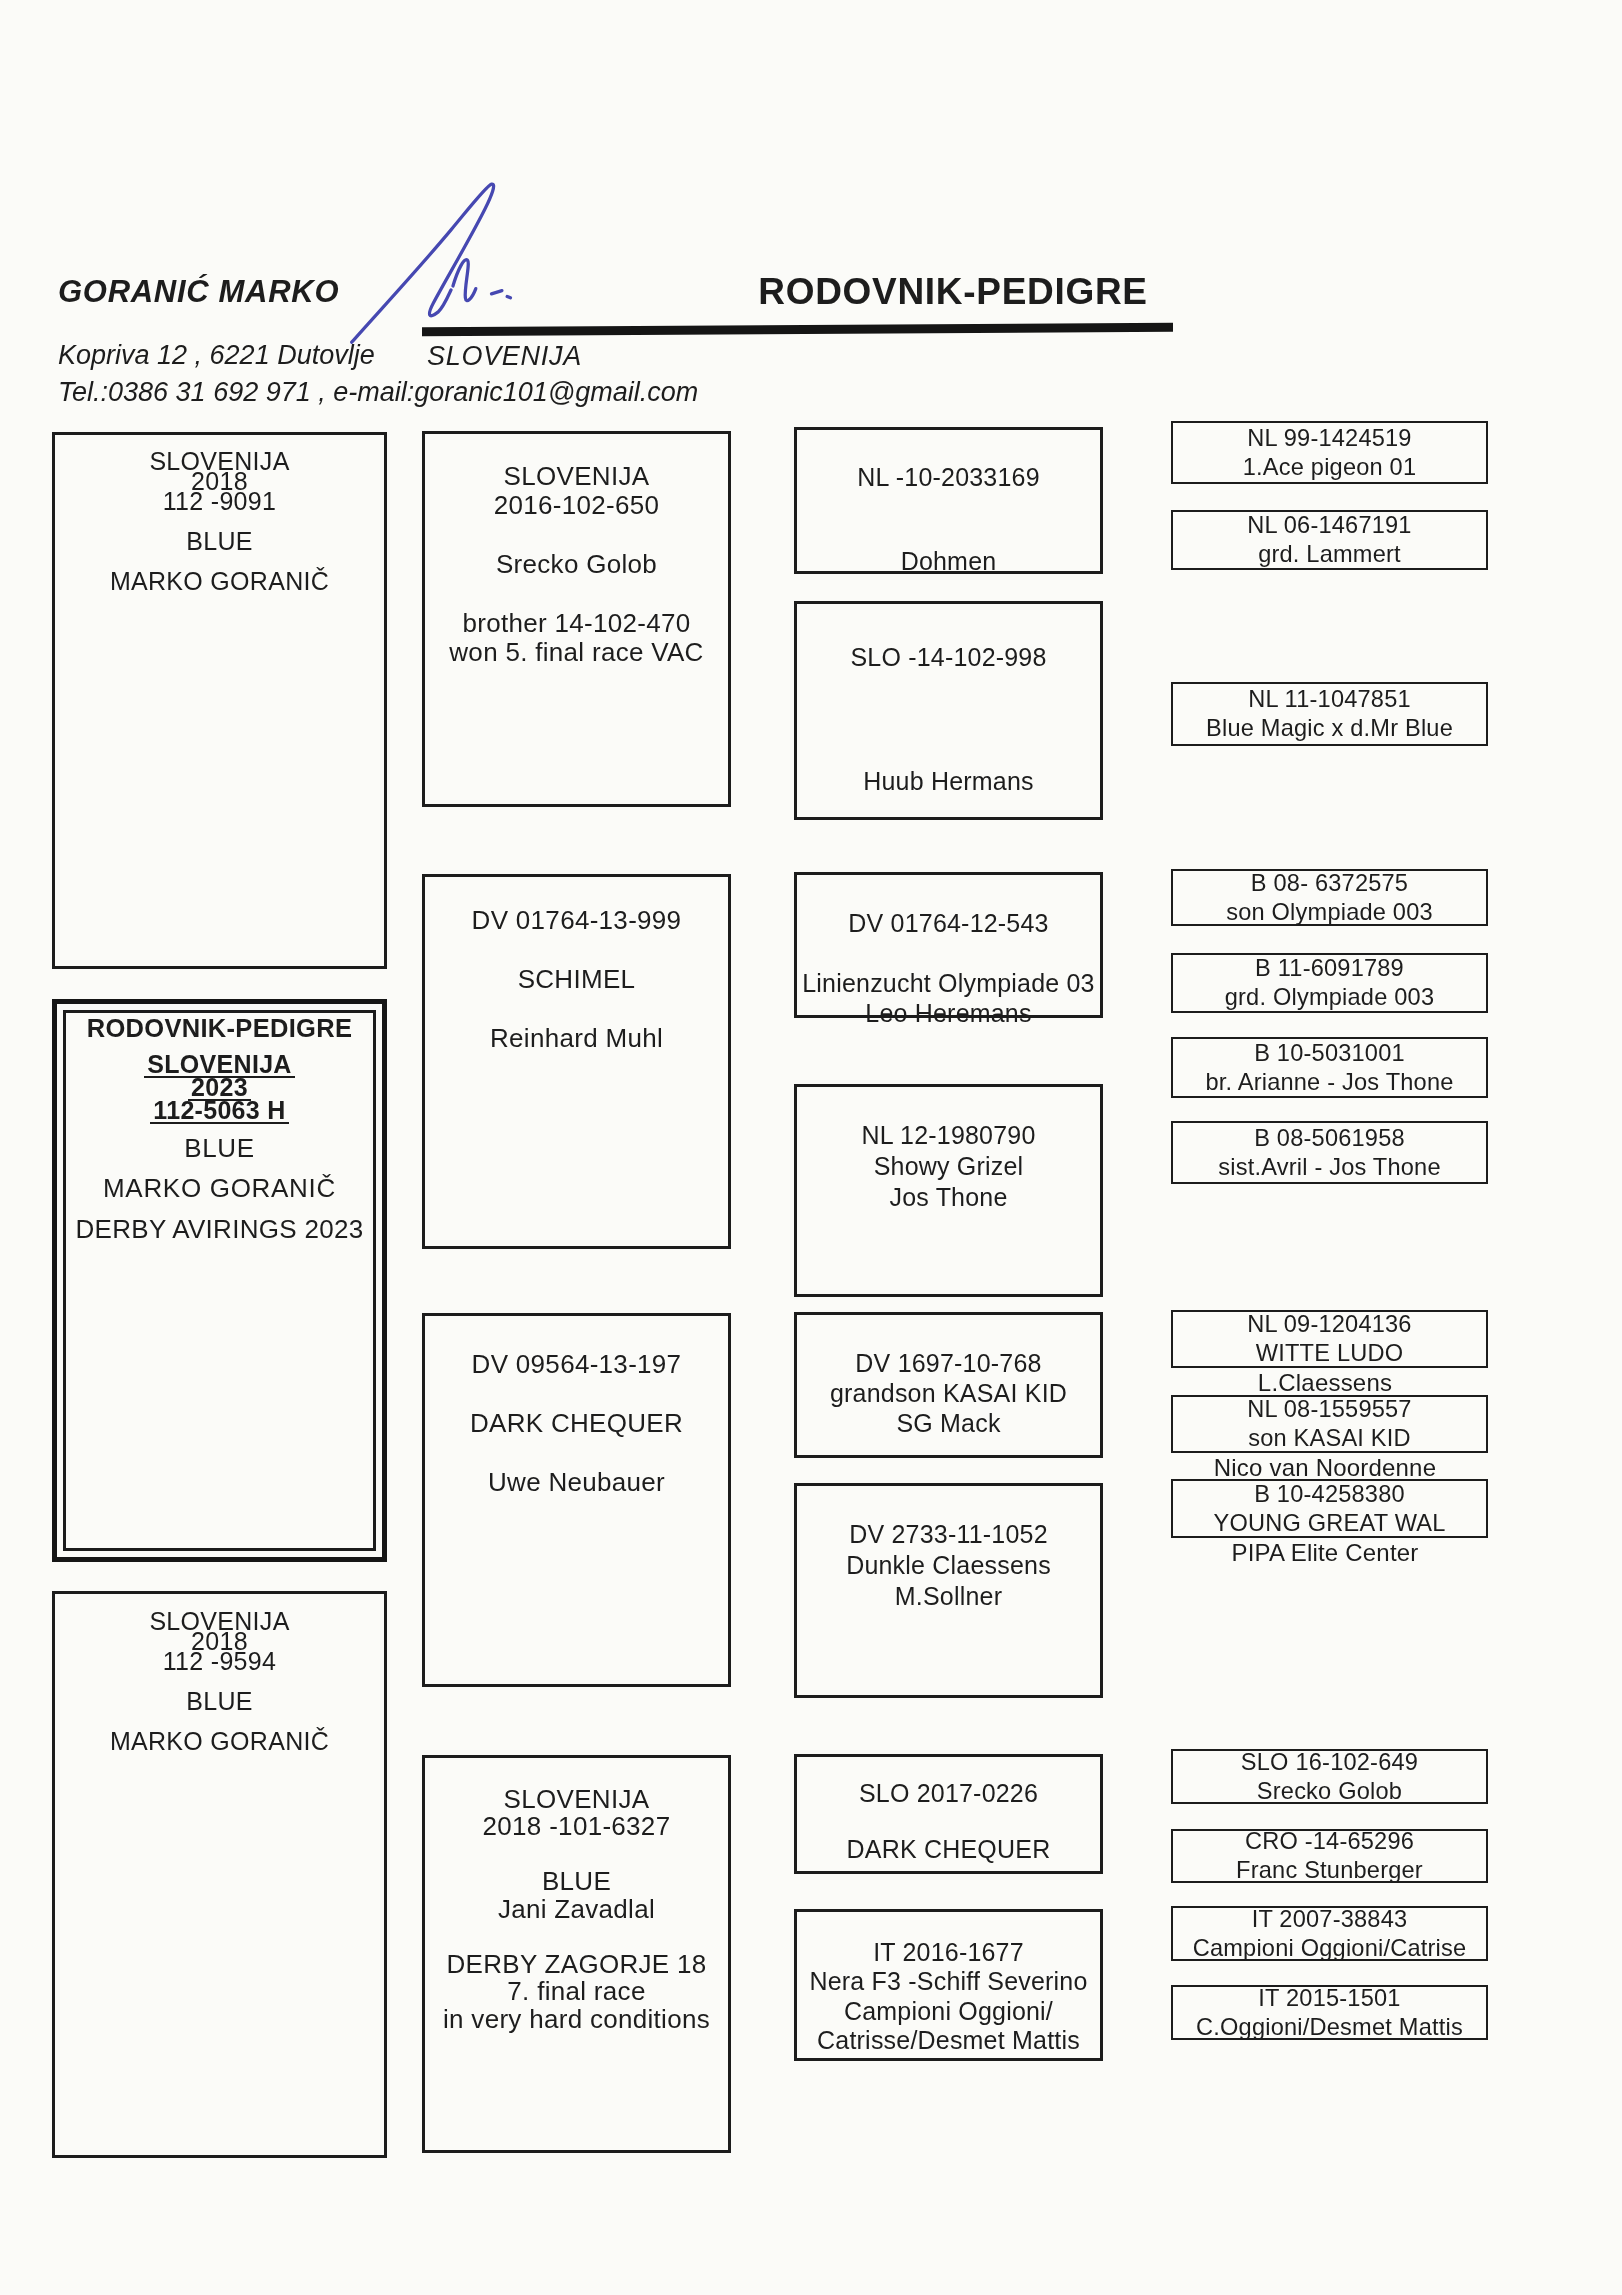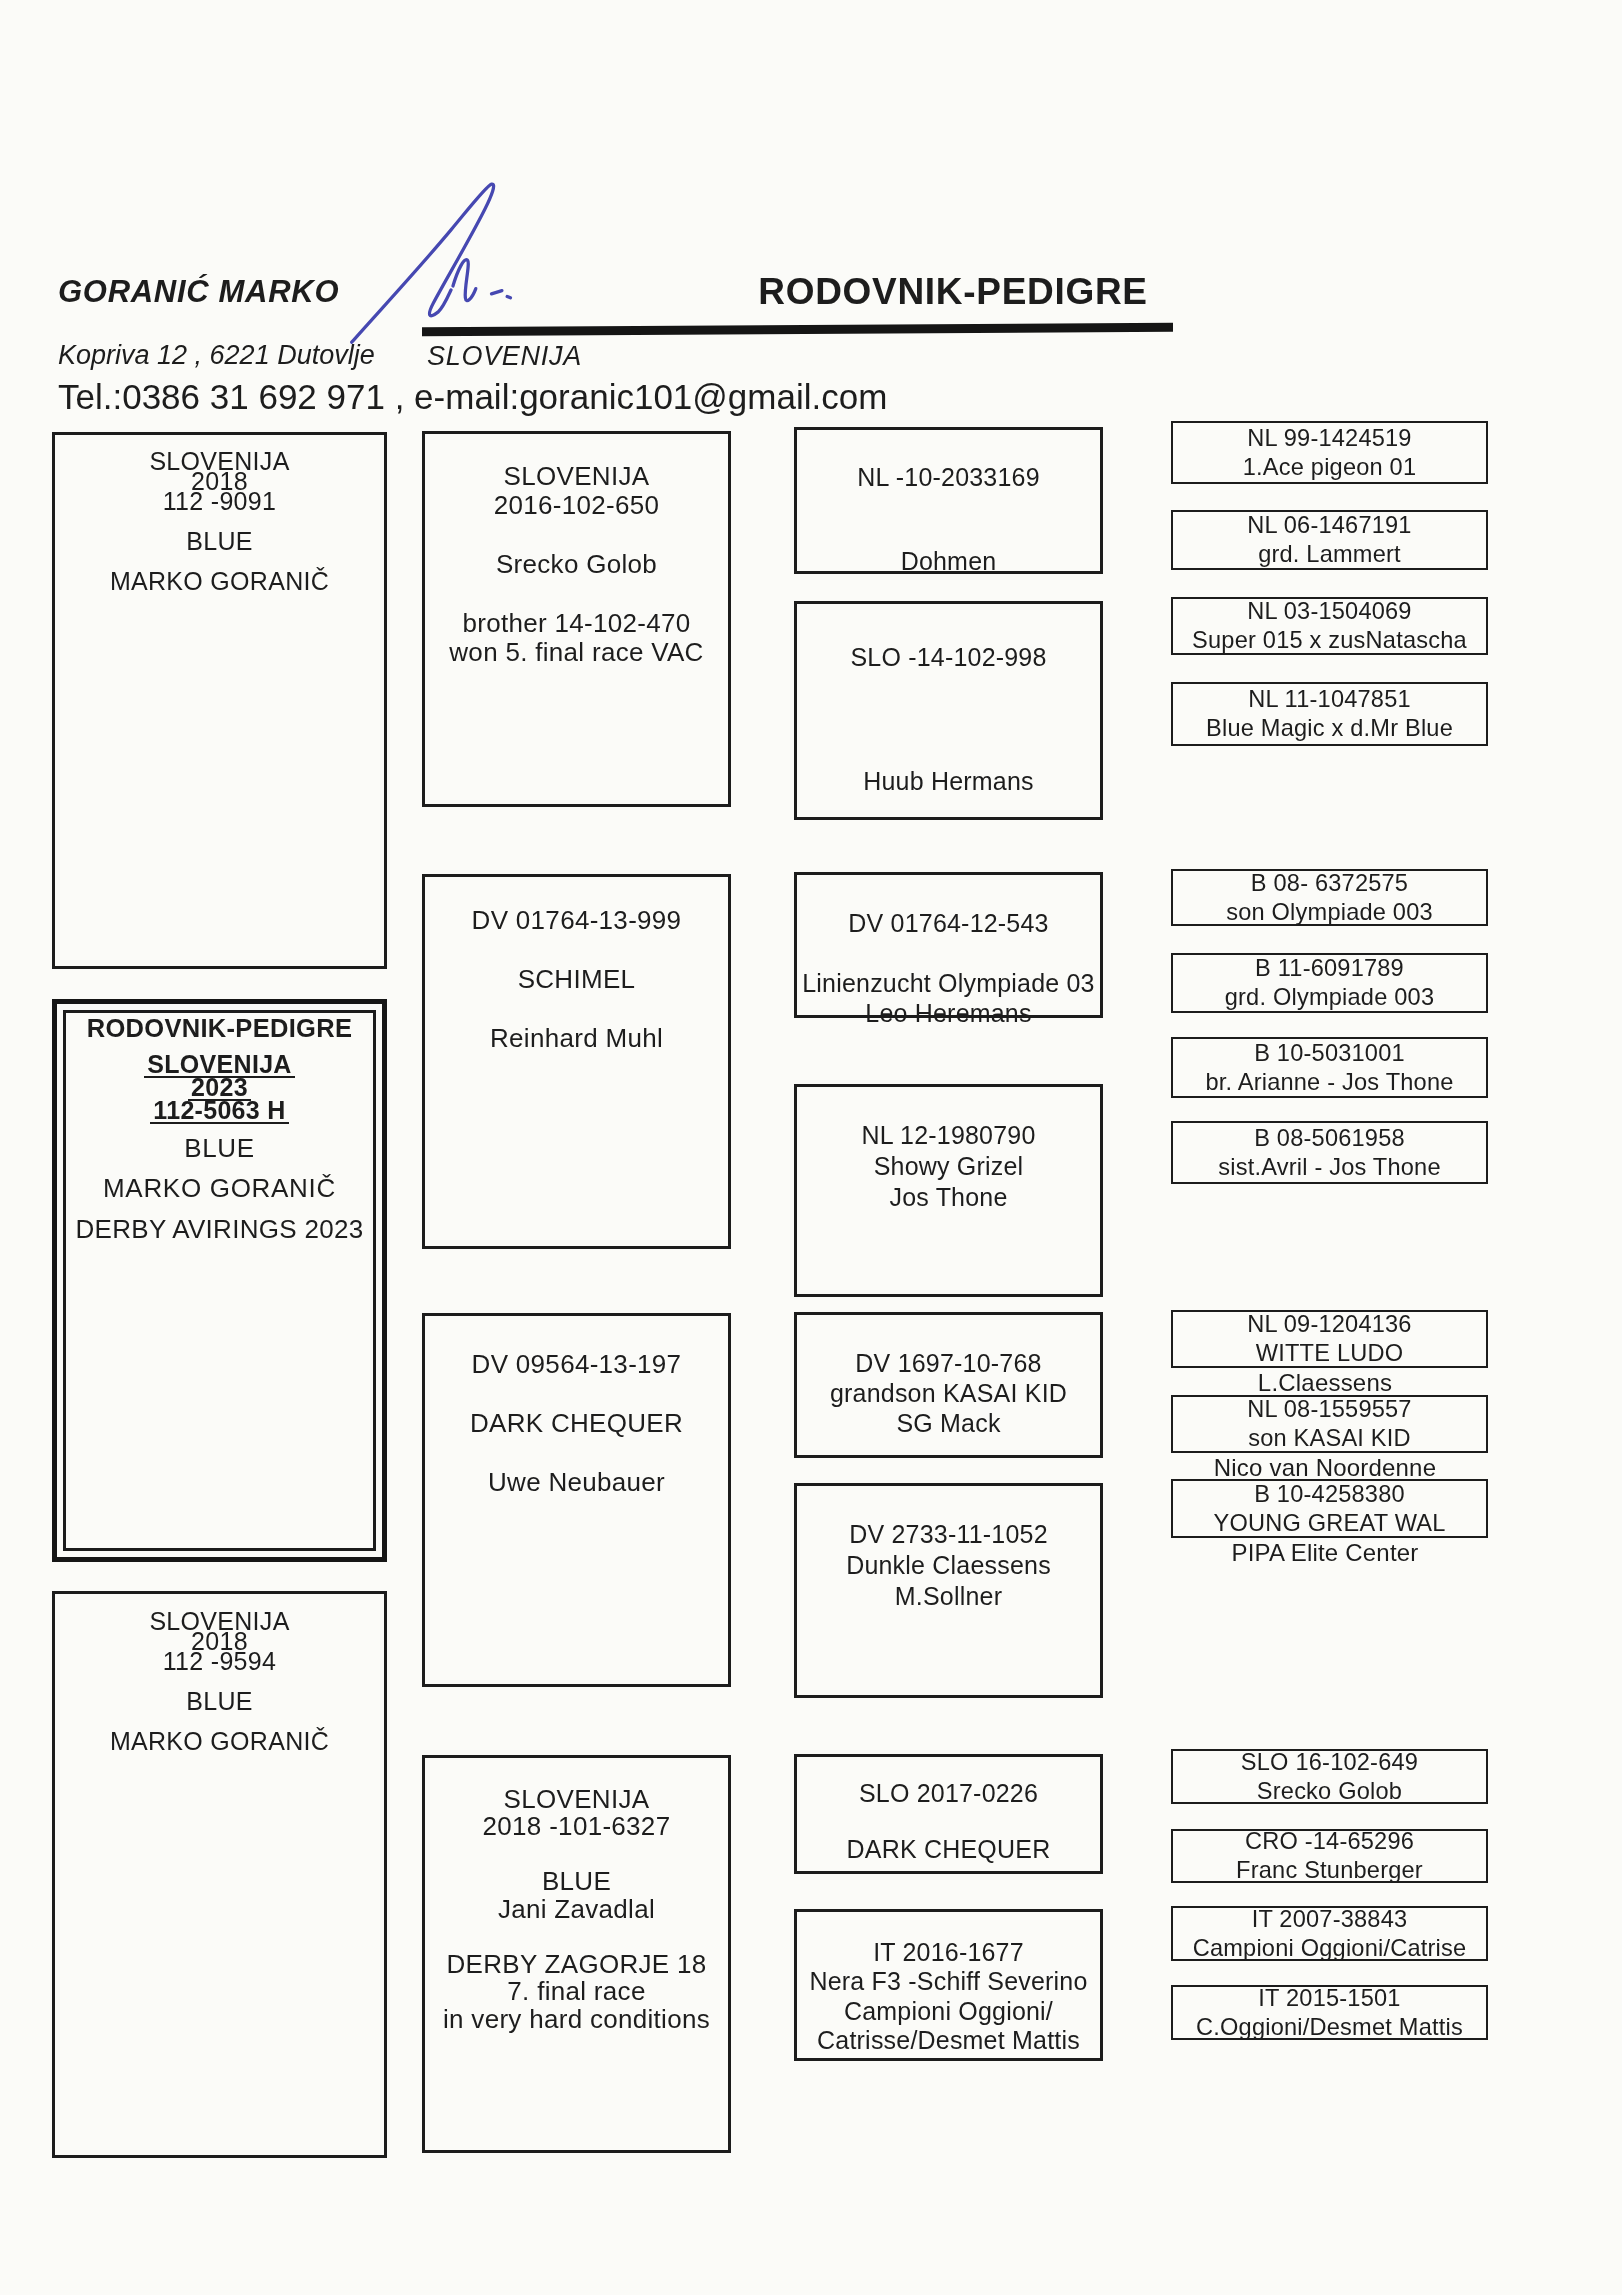--- a/index.html
+++ b/index.html
@@ -5,21 +5,21 @@
   html,body{margin:0;padding:0;background:#fbfbf8;}
   .page{position:relative;width:1623px;height:2295px;background:#fbfbf8;
         font-family:"Liberation Sans",sans-serif;color:#1d1d1d;overflow:hidden;}
   .abs{position:absolute;}
   
   .breeder-name{left:58px;top:274px;font-size:31px;font-weight:bold;font-style:italic;letter-spacing:0.7px;}
   .page-title{left:711px;top:271px;width:484px;text-align:center;font-size:37px;font-weight:bold;letter-spacing:0.7px;}
   .title-rule{left:422px;top:325px;width:751px;height:8.5px;background:#151515;transform:rotate(-0.35deg);}
   .addr{left:58px;top:340px;font-size:27px;font-style:italic;}
   .country{left:427px;top:341px;font-size:27px;font-style:italic;letter-spacing:0.7px;}
-  .contact{left:58px;top:377px;font-size:35px;}
+  .contact{left:58px;top:377px;font-size:27px;font-style:italic;}
   .sig{left:340px;top:158px;width:222px;height:196px;}
   
   .box{position:absolute;border:3.3px solid #1c1c1c;box-sizing:border-box;
        text-align:center;white-space:pre-line;background:transparent;}
   .c1{left:52px;width:335px;font-size:25px;line-height:20px;letter-spacing:0.3px;}
   .bA{top:432px;height:537px;padding-top:15.7px;}
   .bC{top:1591px;height:567px;padding-top:17px;}
   .c2{left:422px;width:309px;font-size:26px;letter-spacing:0.3px;}
   .bD{top:431px;height:376px;padding-top:27.5px;line-height:29.4px;}
   .bE{top:874px;height:375px;padding-top:29px;line-height:29.4px;}
@@ -161,22 +161,20 @@
 DARK CHEQUER</div>
   <div class="box c3 bO">IT  2016-1677
 Nera F3 -Schiff Severino
 Campioni Oggioni/
 Catrisse/Desmet Mattis</div>
 
   <div class="box c4 q0">NL 99-1424519
 1.Ace pigeon 01</div>
   <div class="box c4 q1">NL 06-1467191
 grd. Lammert</div>
-  <div class="box c4 q2">NL 03-1504069
-Super 015 x zusNatascha</div>
   <div class="box c4 q3">NL 11-1047851
 Blue Magic x d.Mr Blue</div>
   <div class="box c4 q4">B  08- 6372575
 son Olympiade 003</div>
   <div class="box c4 q5">B  11-6091789
 grd. Olympiade 003</div>
   <div class="box c4 q6">B  10-5031001
 br. Arianne - Jos Thone</div>
   <div class="box c4 q7">B  08-5061958
 sist.Avril - Jos Thone</div>

